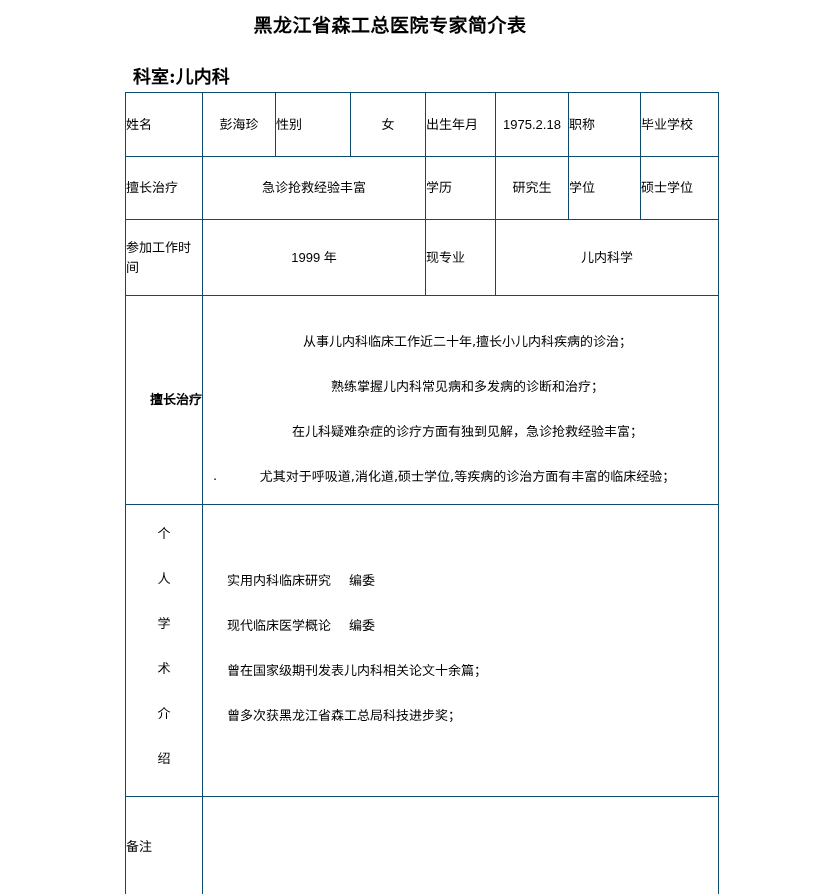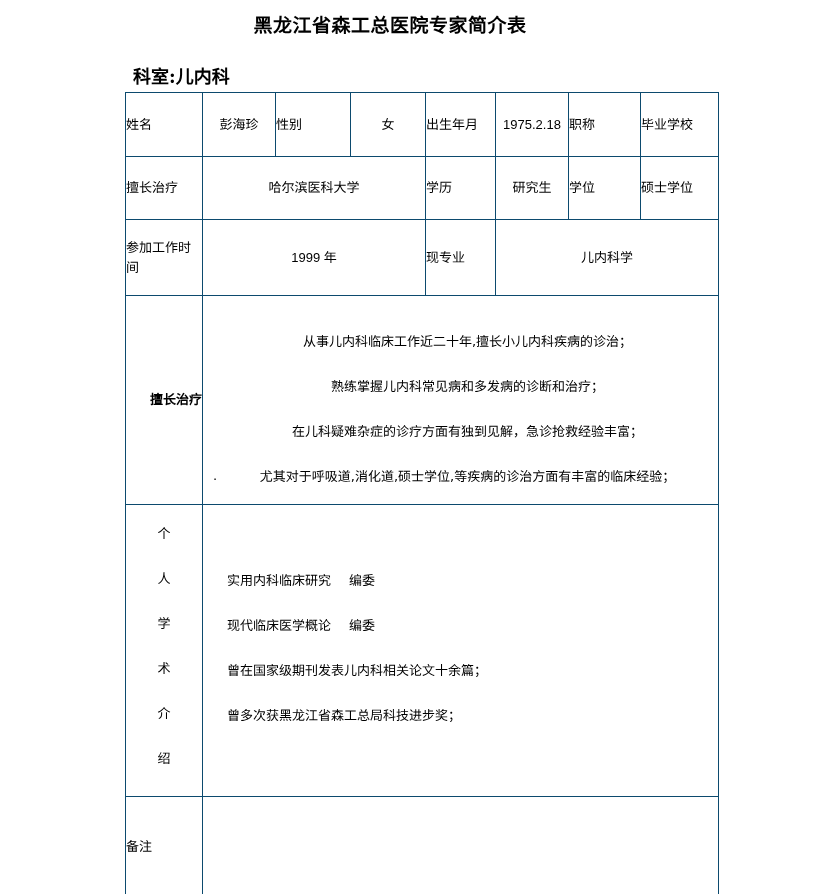--- a/index.html
+++ b/index.html
@@ -194,21 +194,21 @@
         <td class="lbl">性别</td>
         <td class="ctr">女</td>
         <td class="lbl">出生年月</td>
         <td class="ctr num">1975.2.18</td>
         <td class="lbl">职称</td>
         <td class="lbl">毕业学校</td>
       </tr>
 
       <tr class="r2">
         <td class="lbl">擅长治疗</td>
-        <td class="ctr" colspan="3">哈尔滨医科大学</td>
+        <td class="ctr" colspan="3">急诊抢救经验丰富</td>
         <td class="lbl">学历</td>
         <td class="ctr">研究生</td>
         <td class="lbl">学位</td>
         <td class="lbl">硕士学位</td>
       </tr>
 
       <tr class="r3">
         <td class="lbl">
           <span>参加工作时间</span>
         </td>

